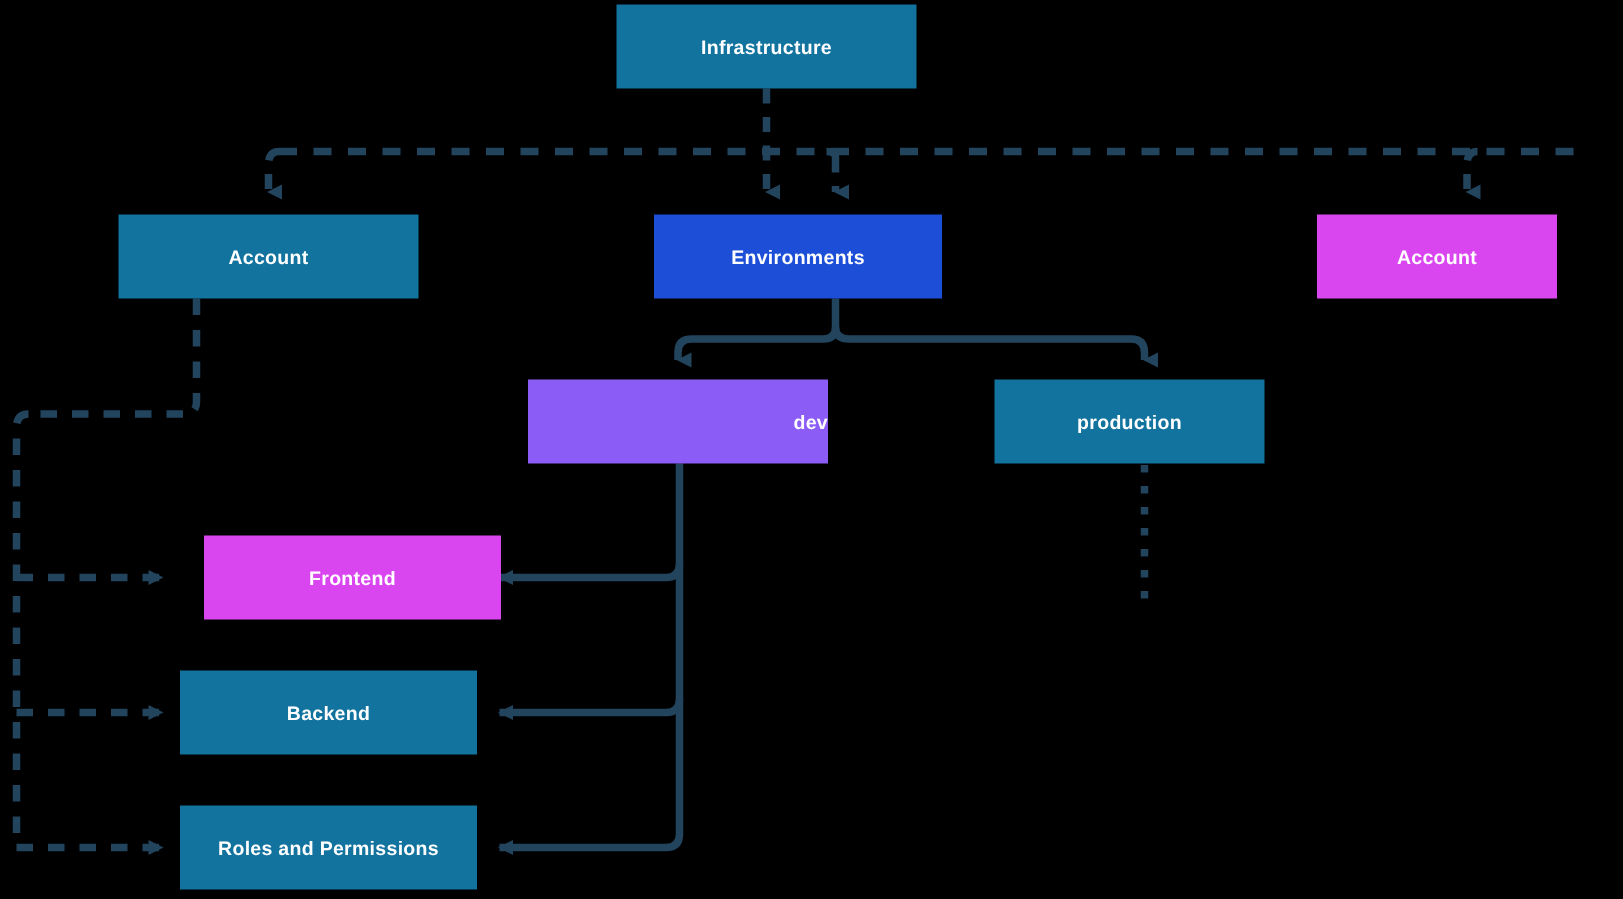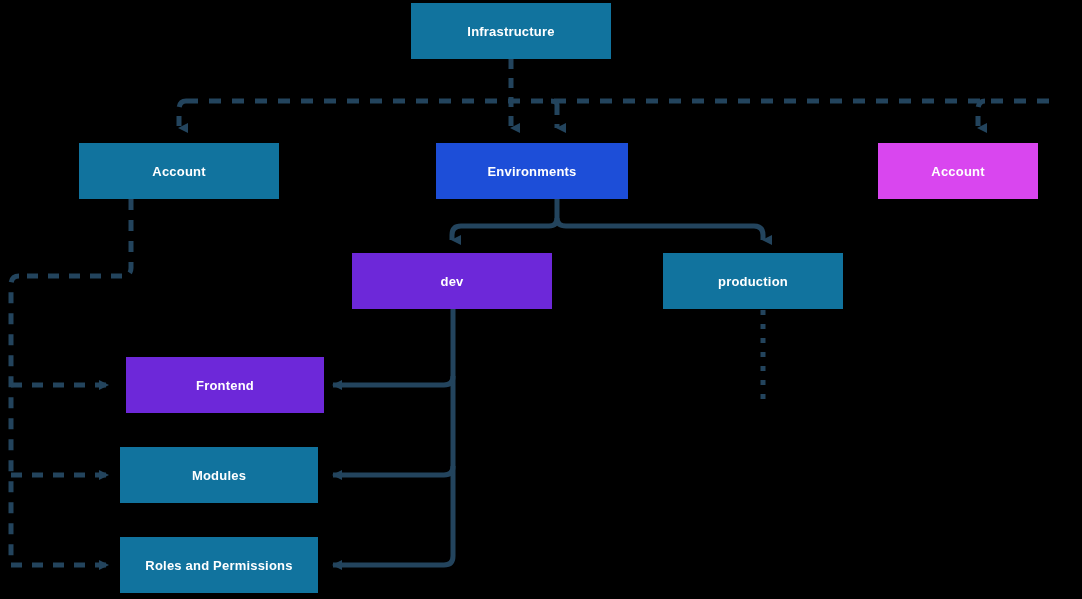--- a/index.html
+++ b/index.html
@@ -97,33 +97,33 @@
   </div>
 
   <div class="node" style="left:436px; top:143px; width:192px; height:56px; background:#1d4ed8;">
     <span>Environments</span>
   </div>
 
   <div class="node" style="left:878px; top:143px; width:160px; height:56px; background:#d946ef;">
     <span>Account</span>
   </div>
 
-  <div class="node" style="left:352px; top:253px; width:200px; height:56px; background:#6d28d9;">
+  <div class="node" style="left:352px; top:253px; width:200px; height:56px; background:#8b5cf6;justify-content:flex-end;">
     <span>dev</span>
   </div>
 
   <div class="node" style="left:663px; top:253px; width:180px; height:56px; background:#11739e;">
     <span>production</span>
   </div>
 
-  <div class="node" style="left:126px; top:357px; width:198px; height:56px; background:#6d28d9;">
+  <div class="node" style="left:136px; top:357px; width:198px; height:56px; background:#d946ef;">
     <span>Frontend</span>
   </div>
 
   <div class="node" style="left:120px; top:447px; width:198px; height:56px; background:#11739e;">
-    <span>Modules</span>
+    <span>Backend</span>
   </div>
 
   <div class="node" style="left:120px; top:537px; width:198px; height:56px; background:#11739e;align-items:center;">
     <span>Roles and Permissions</span>
   </div>
 
 </div>
 
 </body></html>

